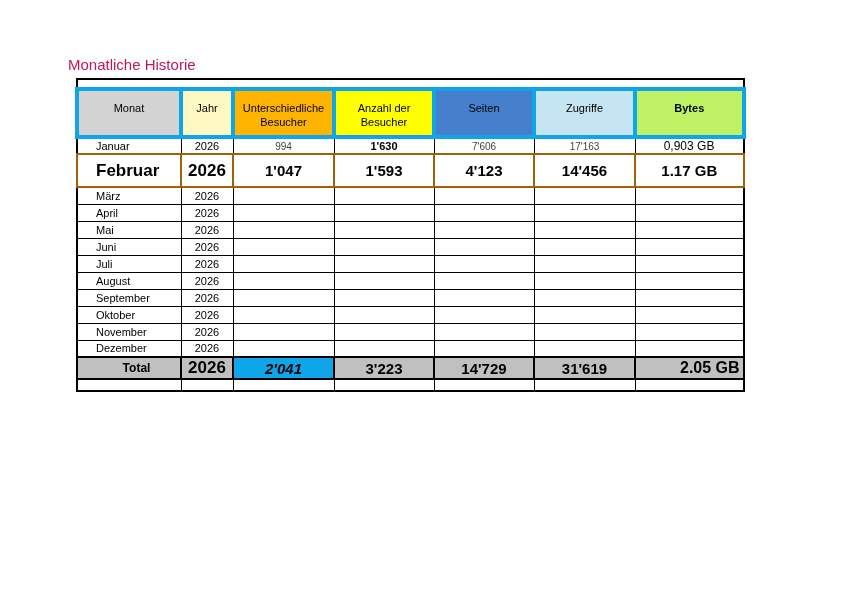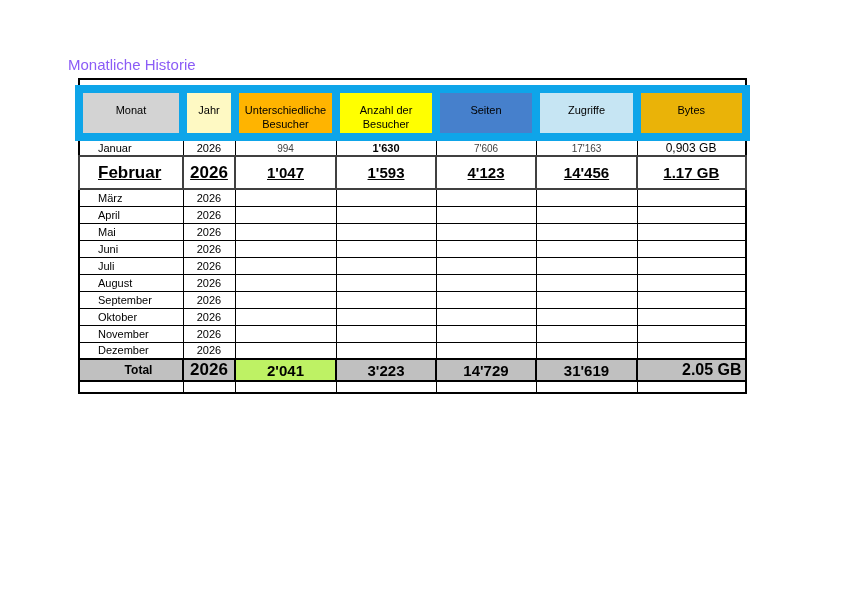--- a/index.html
+++ b/index.html
@@ -9,21 +9,21 @@
     background: #ffffff;
     position: relative;
     overflow: hidden;
     font-family: "Liberation Sans", sans-serif;
     color: #000;
   }
   .title {
     position: absolute;
     left: 68px; top: 56px;
     font-size: 15px;
-    color: #8b5cf6;
+    color: #be185d;
   }
   table.history {
     position: absolute;
     left: 75px; top: 78px;
     border-collapse: collapse;
     table-layout: fixed;
     border: 2px solid #000;
   }
   td, th {
     border: 1px solid #000;
@@ -32,40 +32,39 @@
     font-weight: normal;
     overflow: hidden;
     white-space: nowrap;
     text-align: center;
     vertical-align: middle;
   }
   tr.sp-top td { height: 10px; border-bottom: 2px solid #000; }
   tr.sp-bottom td { height: 12px; }
   tr.header th {
     height: 48px;
-    border: 8px solid #0ea5e9;
+    border: 4px solid #0ea5e9;
     vertical-align: top;
     padding-top: 10px;
     white-space: pre-line;
     line-height: 14px;
     font-size: 11px;
   }
   td.c-monat { text-align: left; padding-left: 18px; }
   tr.r-norm td { height: 17px; }
   
   tr.r-jan td.n-sm   { font-size: 10px; color: #3f3f3f; }
   tr.r-jan td.n-md   { font-size: 11px; font-weight: bold; }
   tr.r-jan td.n-lg   { font-size: 12px; margin-top: 33px; }
   
   tr.r-feb td {
     height: 33px;
-    border: 2px solid #404040;
+    border: 2px solid #a16207;
     font-weight: bold;
     font-size: 15px;
-    text-decoration: underline;
   }
   tr.r-feb td.c-monat, tr.r-feb td.c-jahr { font-size: 17px; }
   
   tr.r-total td {
     height: 16px;
     border: 2px solid #000;
     font-weight: bold;
     font-size: 15px;
   }
   tr.r-total td.c-monat { text-align: center; font-size: 12px; }
@@ -93,21 +92,21 @@
   </tr>
   <tr class="header">
     <th style="background: rgb(211, 211, 211);">Monat</th>
     <th style="background: #fef9c3;">Jahr</th>
     <th style="background: rgb(255, 180, 0);">Unterschiedliche
 Besucher</th>
     <th style="background: rgb(255, 255, 0);">Anzahl der
 Besucher</th>
     <th style="background: rgb(70, 128, 204);">Seiten</th>
     <th style="background: rgb(198, 229, 243);">Zugriffe</th>
-    <th style="background: #eab308;">Bytes</th>
+    <th style="background: #bef264; font-weight: bold;">Bytes</th>
   </tr>
 
   <tr class="r-norm r-jan">
     <td class="c-monat">Januar</td>
     <td class="c-jahr">2026</td>
     <td class="n-sm">994</td>
     <td class="n-md">1'630</td>
     <td class="n-sm">7'606</td>
     <td class="n-sm">17'163</td>
     <td class="n-lg c-bytes">0,903 GB</td>
@@ -210,21 +209,21 @@
     <td></td>
     <td></td>
     <td></td>
     <td></td>
     <td></td>
   </tr>
 
   <tr class="r-total">
     <td class="c-monat" style="background: rgb(192, 192, 192);">Total</td>
     <td class="c-jahr" style="background: rgb(192, 192, 192);">2026</td>
-    <td style="background: #bef264;">2'041</td>
+    <td style="background: #0ea5e9; font-style: italic;">2'041</td>
     <td style="background: rgb(192, 192, 192);">3'223</td>
     <td style="background: rgb(192, 192, 192);">14'729</td>
     <td style="background: rgb(192, 192, 192);">31'619</td>
     <td class="c-bytes" style="background: rgb(192, 192, 192);">2.05 GB</td>
   </tr>
 
   <tr class="sp-bottom">
     <td></td>
     <td></td>
     <td></td>

